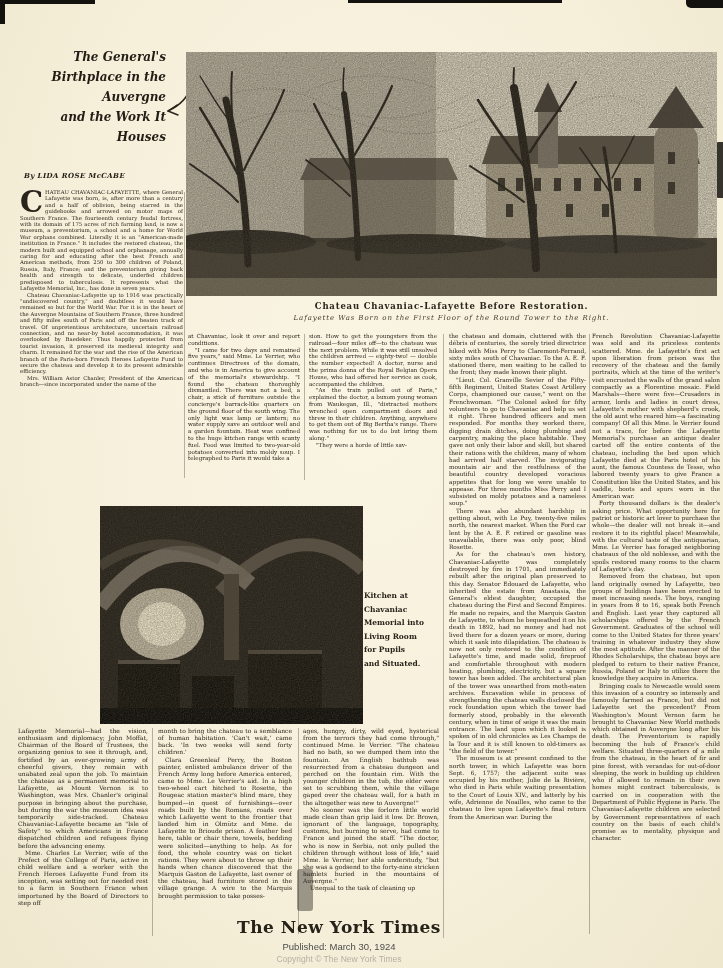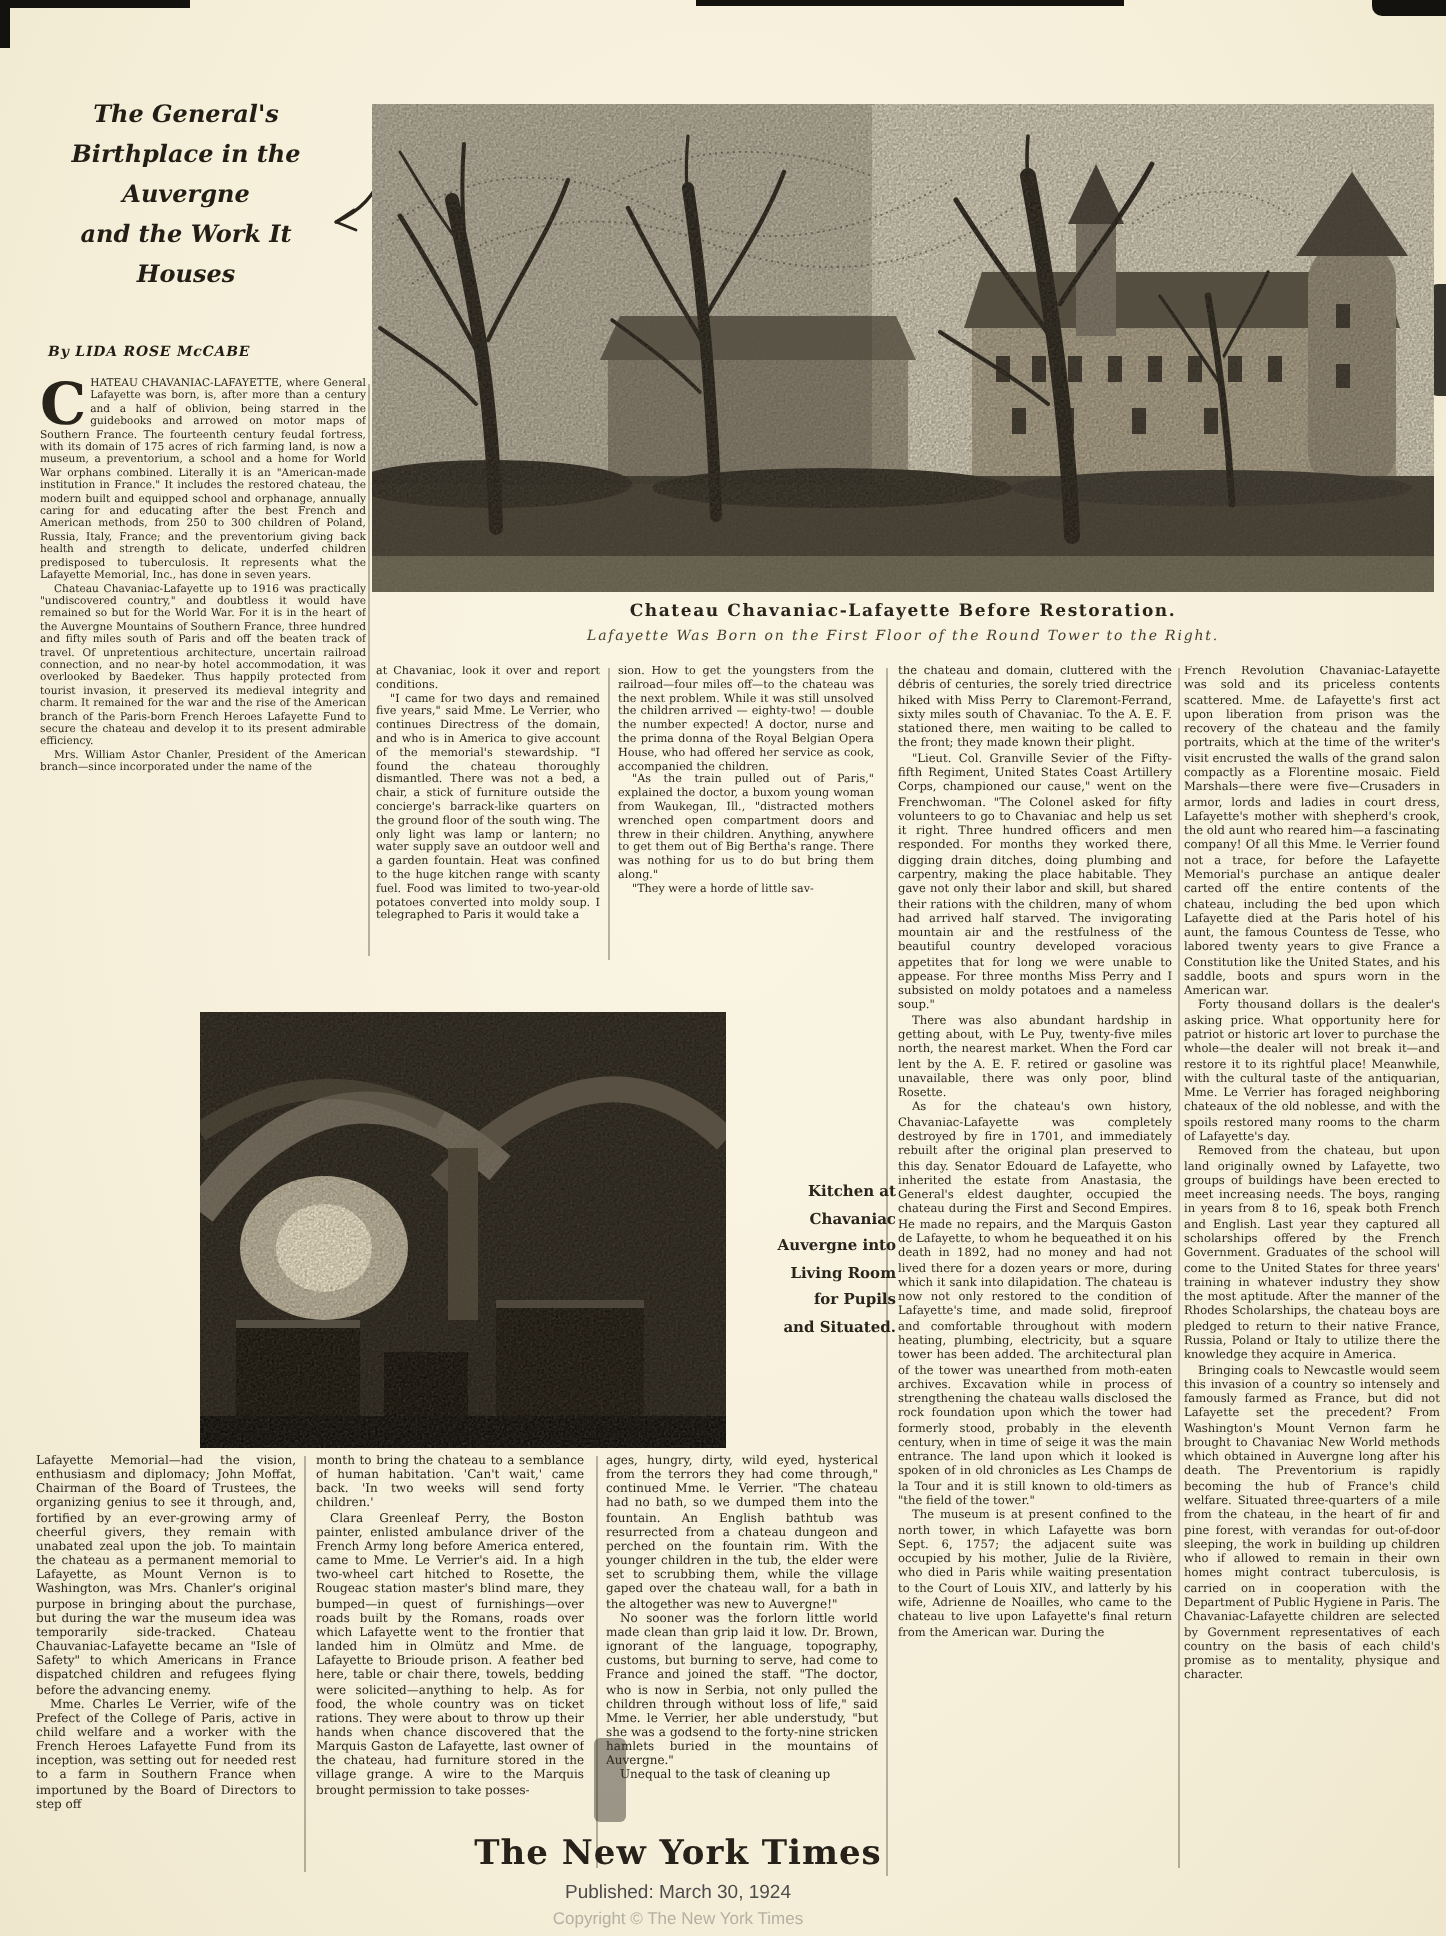--- a/index.html
+++ b/index.html
@@ -2,41 +2,41 @@
 <html><head>
 <meta charset="utf-8">
 <style>
   html,body{margin:0;padding:0;background:#e8e4d6;}
   .page{position:relative;width:723px;height:968px;overflow:hidden;
     background:radial-gradient(ellipse at 50% 40%, #faf5e4 0%, #f6efda 60%, #efe7cd 100%);
     font-family:"DejaVu Serif", serif;color:#262219;}
   .mark{position:absolute;background:#14120e;}
   .title{position:absolute;top:7px;left:0;width:723px;text-align:center;
     font-size:24px;font-weight:bold;letter-spacing:3.5px;white-space:nowrap;color:#1d1a14;}
-  .standfirst{position:absolute;left:20px;top:47px;width:146px;text-align:center;
+  .standfirst{position:absolute;left:20px;top:47px;width:146px;text-align:right;
     font-style:italic;font-weight:bold;font-size:12px;line-height:20px;color:#221e16;}
   .swash{position:absolute;left:150px;top:55px;}
   .byline{position:absolute;left:24px;top:171px;font-size:7px;font-weight:bold;
     letter-spacing:.4px;color:#221e16;font-style:italic;}
   .col{position:absolute;text-align:justify;overflow:hidden;color:#29241b;}
   .col p{margin:0;text-indent:7px;}
   .col p:first-child{text-indent:0;}
   .c-intro{font-size:5.3px;line-height:6.4px;}
   .c-intro p:first-child::first-letter{float:left;font-size:29px;line-height:24px;
     padding:1px 2px 0 0;font-weight:bold;}
   .c-mid{font-size:5.6px;line-height:6.8px;}
   .c-track{font-size:5.8px;line-height:7.28px;}
   .c-bottom{font-size:6px;line-height:7.15px;}
   .vrule{position:absolute;width:1px;background:rgba(45,38,25,.32);}
   .photo{position:absolute;overflow:hidden;}
   .cap-title{position:absolute;left:186px;top:301px;width:531px;text-align:center;
     font-weight:bold;font-size:8.5px;letter-spacing:.8px;color:#2a251c;}
   .cap-sub{position:absolute;left:186px;top:314px;width:531px;text-align:center;
     font-style:italic;font-weight:normal;font-size:7px;letter-spacing:.9px;color:#453c2b;}
-  .kcap{position:absolute;left:364px;top:589px;width:84px;text-align:right;
+  .kcap{position:absolute;left:364px;top:589px;width:84px;text-align:left;
     font-weight:bold;font-size:7.5px;line-height:13.5px;color:#2a251c;}
   .kcap span{display:block;}
   .footer{position:absolute;left:0;top:917px;width:678px;text-align:center;}
   .nyt-logo{font-family:"DejaVu Serif",serif;font-weight:bold;font-size:17px;
     letter-spacing:.5px;color:#26221a;}
   .published{font-family:"Liberation Sans",sans-serif;font-size:9.5px;color:#4c4c4c;margin-top:4px;}
   .copyright{font-family:"Liberation Sans",sans-serif;font-size:8.5px;color:#b5b0a2;margin-top:2px;}
 </style>
 </head>
 <body>
@@ -180,21 +180,21 @@
       <rect x="92" y="170" width="42" height="42" fill="#120f08"></rect>
       <rect x="18" y="154" width="62" height="4" fill="#6a6152" opacity="0.7"></rect>
       <rect x="148" y="144" width="74" height="4" fill="#5c5445" opacity="0.7"></rect>
       <rect x="0" y="202" width="263" height="16" fill="#0d0b07"></rect>
       <rect width="263" height="218" filter="url(#grain)" opacity="0.45"></rect>
     </svg>
   </div>
   <div class="kcap">
     <span>Kitchen at</span>
     <span>Chavaniac</span>
-    <span>Auvergne into</span>
+    <span>Memorial into</span>
     <span>Living Room</span>
     <span>for Pupils</span>
     <span>and Situated.</span>
   </div>
 
   <div class="col c-bottom" style="left:18px;top:727px;width:130px;height:210px;">
       <p>Lafayette Memorial—had the vision, enthusiasm and diplomacy; John Moffat, Chairman of the Board of Trustees, the organizing genius to see it through, and, fortified by an ever-growing army of cheerful givers, they remain with unabated zeal upon the job. To maintain the chateau as a permanent memorial to Lafayette, as Mount Vernon is to Washington, was Mrs. Chanler's original purpose in bringing about the purchase, but during the war the museum idea was temporarily side-tracked. Chateau Chauvaniac-Lafayette became an "Isle of Safety" to which Americans in France dispatched children and refugees flying before the advancing enemy.</p>
       <p>Mme. Charles Le Verrier, wife of the Prefect of the College of Paris, active in child welfare and a worker with the French Heroes Lafayette Fund from its inception, was setting out for needed rest to a farm in Southern France when importuned by the Board of Directors to step off</p>
     </div>
   <div class="col c-bottom" style="left:158px;top:727px;width:134px;height:214px;">

